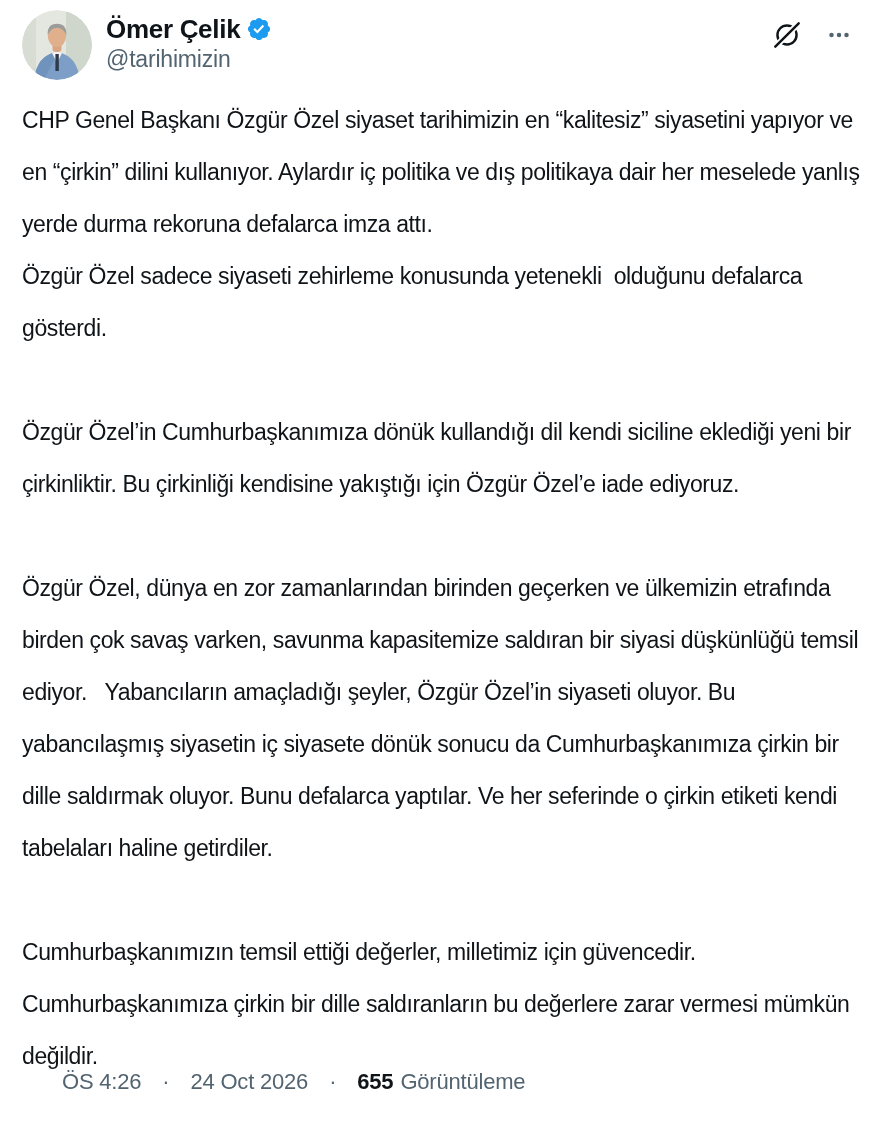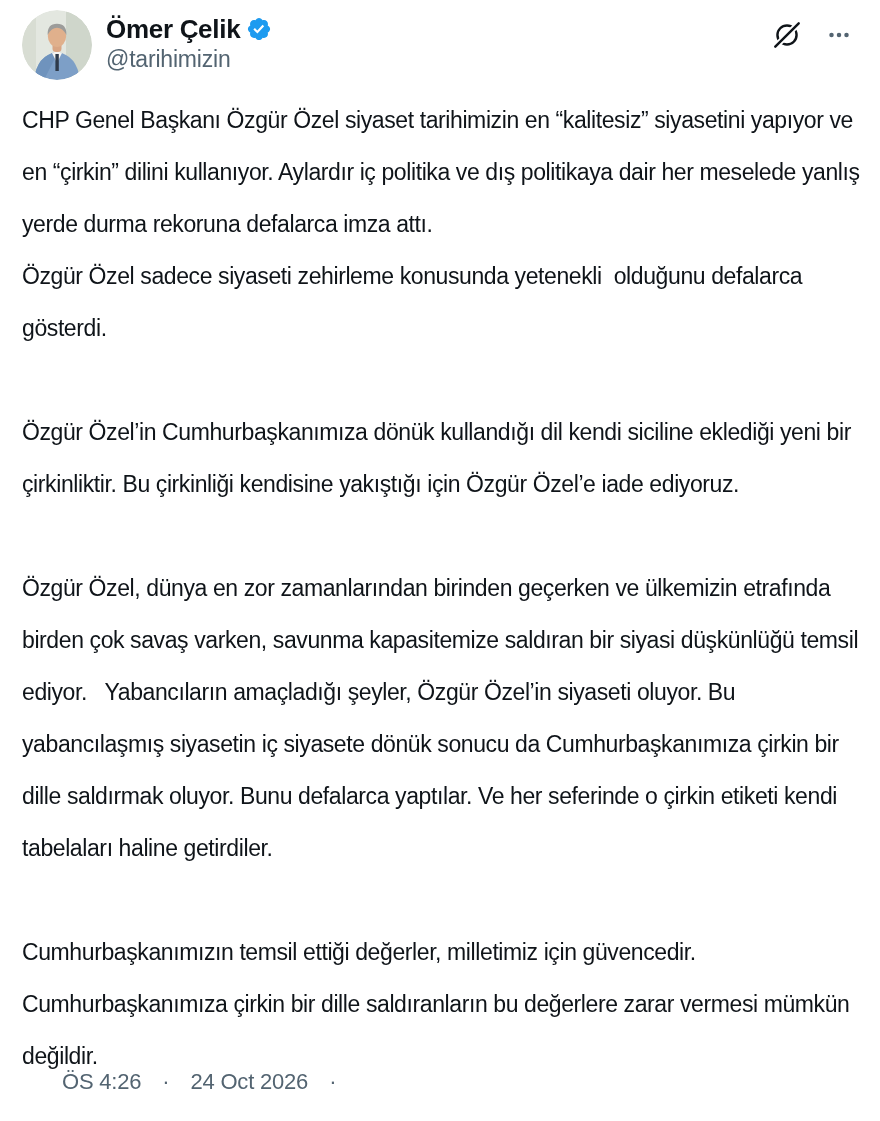--- a/index.html
+++ b/index.html
@@ -174,15 +174,19 @@
 
 Cumhurbaşkanımızın temsil ettiği değerler, milletimiz için güvencedir. Cumhurbaşkanımıza çirkin bir dille saldıranların bu değerlere zarar vermesi mümkün değildir.
 
 Cumhurbaşkanımıza yapılan saldırılara en güçlü siyasetle cevap vermeye devam edeceğiz. Dünyanın bu zor zamanlarında dıştan gelen provokasyonlara da, içimizde üretilmeye çalışılan siyasi fitnelere de geçit vermeyeceğiz.</div>
 
   <div class="footer">
     <span>ÖS 4:26</span>
     <span>·</span>
     <span>24 Oct 2026</span>
     <span>·</span>
+    <span class="views-group">
+      <span class="views-count">655</span>
+      <span>Görüntüleme</span>
+    </span>
   </div>
 
 </div>
 
 </body></html>

